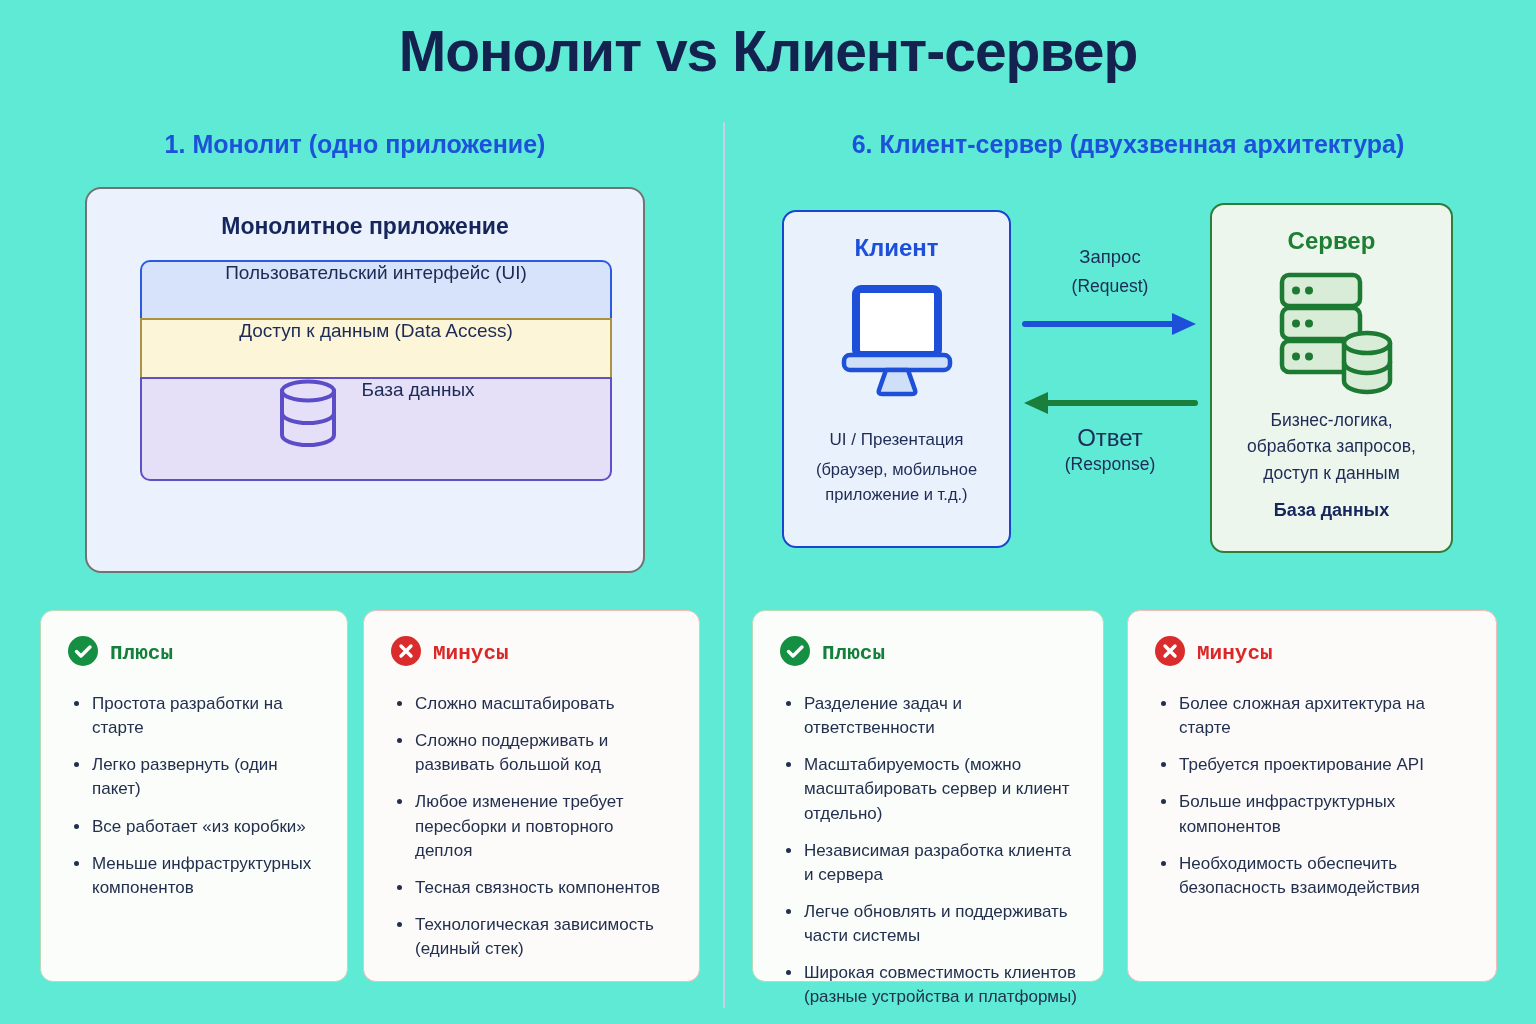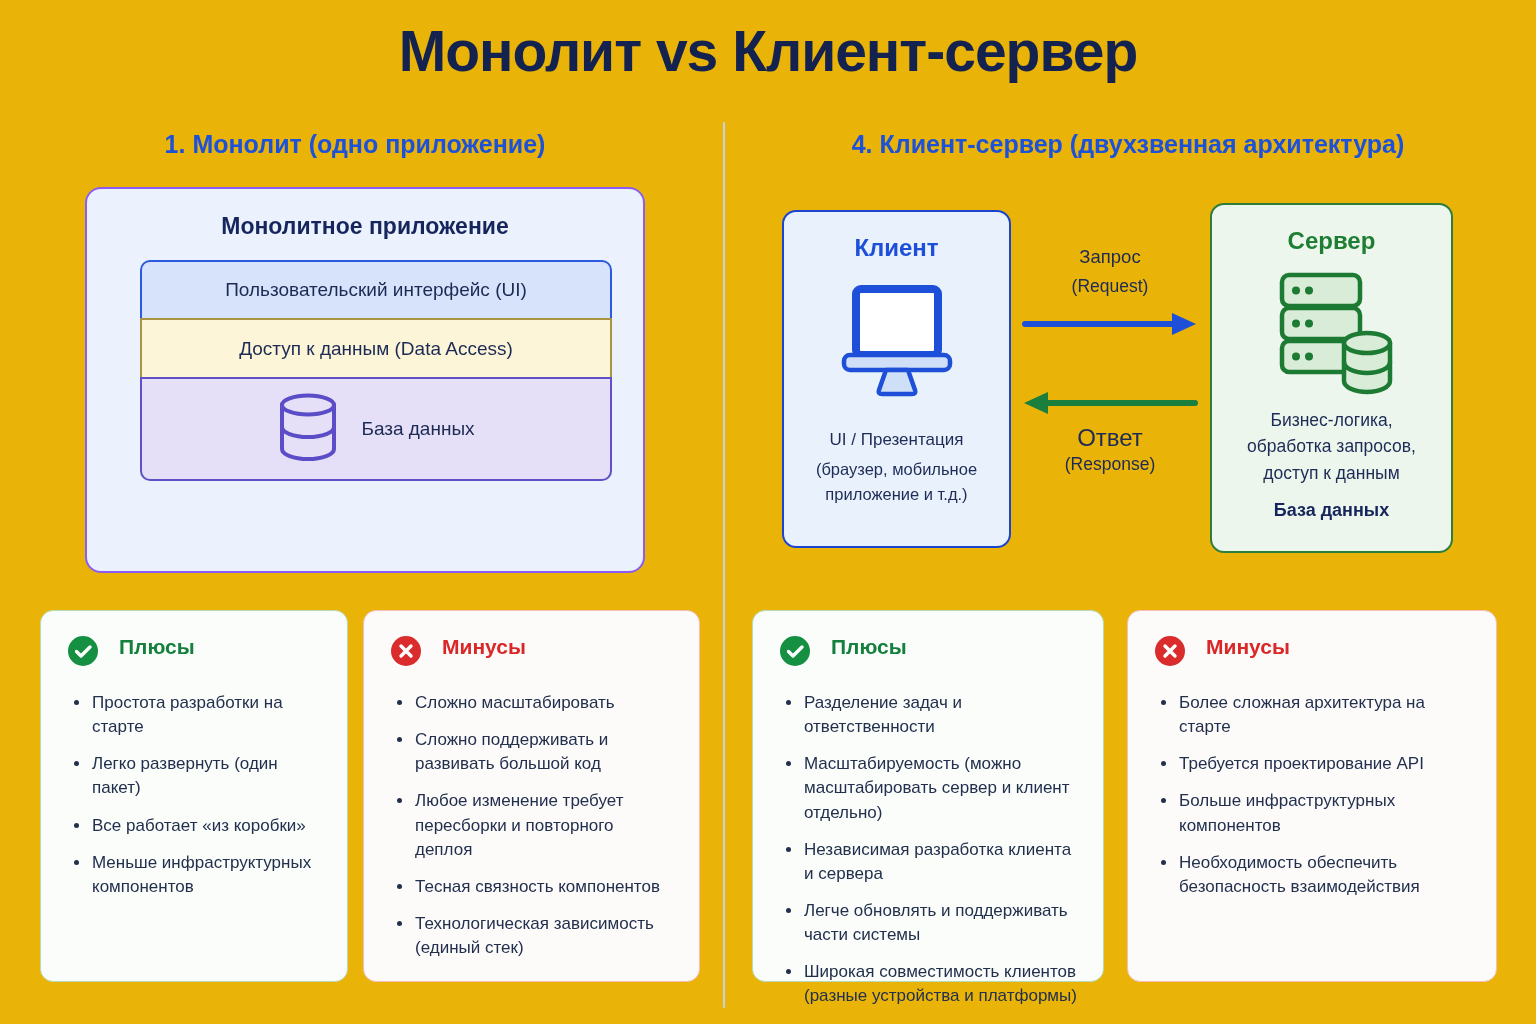--- a/index.html
+++ b/index.html
@@ -1,18 +1,18 @@
 <!DOCTYPE html>
 <html><head>
 <meta charset="utf-8">
 <style>
   html,body{margin:0;padding:0;background:#f2f2f0;}
   #canvas{
     position:relative;width:1536px;height:1024px;overflow:hidden;
-    background:#eab308;
+    background:#5eead4;
     font-family:"Liberation Sans", sans-serif;
     color:#22304e;
   }
   
   .main-title{
     position:absolute;top:18px;left:0;right:0;text-align:center;
     font-size:57px;font-weight:bold;color:#14224f;letter-spacing:-1px;
   }
   .col-header{
     position:absolute;top:130px;text-align:center;
@@ -20,30 +20,30 @@
   }
   .col-header.left{left:30px;width:650px;}
   .col-header.right{left:748px;width:760px;}
   .divider{
     position:absolute;left:723px;top:122px;width:2px;height:886px;
     background:#c9cfe6;border-radius:1px;
   }
   
   .monolith-card{
     position:absolute;left:85px;top:187px;width:560px;height:386px;
-    background:#ebf2fd;border:2px solid #8b5cf6;border-radius:16px;
+    background:#ebf2fd;border:2px solid #737373;border-radius:16px;
     box-sizing:border-box;
   }
   .monolith-title{
     margin-top:24px;text-align:center;
     font-size:23px;font-weight:bold;color:#16265c;
   }
   .layer-stack{margin:20px 31px 0 31px;}
   .layer{
-    box-sizing:border-box;height:60px;display:flex;align-items:center;justify-content:center;
+    box-sizing:border-box;height:60px;display:flex;align-items:flex-start;justify-content:center;
     font-size:19px;font-weight:500;color:#1c2a55;
     border:2px solid transparent;margin-top:-2px;margin-left:22px;
   }
   .layer.ui{height:60px;background:#d7e3fa;border-color:#2b5ae0;border-radius:10px 10px 0 0;margin-top:0;}
   .layer.biz{height:60px;background:#e0efdc;border-color:#41743d;}
   .layer.data{height:61px;background:#fcf5d8;border-color:#ab9440;}
   .layer.db{height:104px;background:#e5dff7;border-color:#5f50c8;border-radius:0 0 10px 10px;gap:22px;}
   
   .client-card{
     position:absolute;left:782px;top:210px;width:229px;height:338px;
@@ -76,21 +76,21 @@
   .panel{
     position:absolute;top:610px;height:372px;box-sizing:border-box;
     border-radius:13px;padding:24px 24px 0 26px;
   }
   .panel.pros{background:#fbfdfa;border:1.5px solid #b7dbb8;}
   .panel.cons{background:#fdfbfa;border:1.5px solid #f4bdbb;}
   .panel.p1{left:40px;width:308px;}
   .panel.p2{left:363px;width:337px;}
   .panel.p3{left:752px;width:352px;}
   .panel.p4{left:1127px;width:370px;}
-  .panel-header{display:flex;gap:20px;}
+  .panel-header{display:flex;align-items:center;gap:11px;font-family:Liberation Mono, monospace;}
   .panel-title{font-size:21px;font-weight:bold;}
   .panel.pros .panel-title{color:#15803d;}
   .panel.cons .panel-title{color:#da2727;}
   .panel ul{list-style:none;margin:20px 0 0 0;padding:0;}
   .panel li{
     position:relative;padding-left:25px;margin-bottom:13px;
     font-size:17px;line-height:1.42;color:#22304e;
   }
   .panel li::before{
     content:"";position:absolute;left:7px;top:9px;width:5px;height:5px;
@@ -98,21 +98,21 @@
   }
 </style>
 </head>
 <body>
 
 <div id="canvas">
 
   <div class="main-title">Монолит vs Клиент-сервер</div>
 
   <div class="col-header left">1. Монолит (одно приложение)</div>
-  <div class="col-header right">4. Клиент-сервер (двухзвенная архитектура)</div>
+  <div class="col-header right">6. Клиент-сервер (двухзвенная архитектура)</div>
 
   <div class="divider"></div>
 
   <div class="monolith-card">
     <div class="monolith-title">Монолитное приложение</div>
     <div class="layer-stack">
       <div class="layer ui">
         <span>Пользовательский интерфейс (UI)</span>
       </div>
       <div class="layer data">

